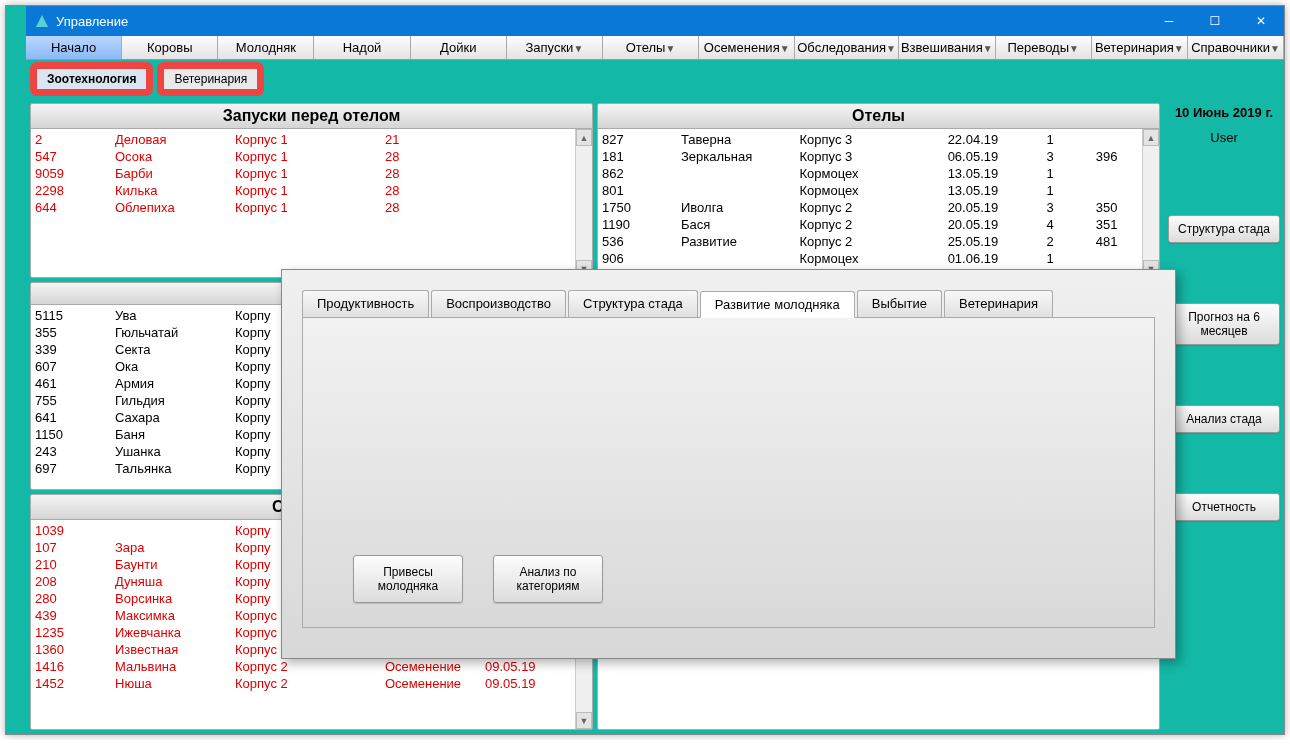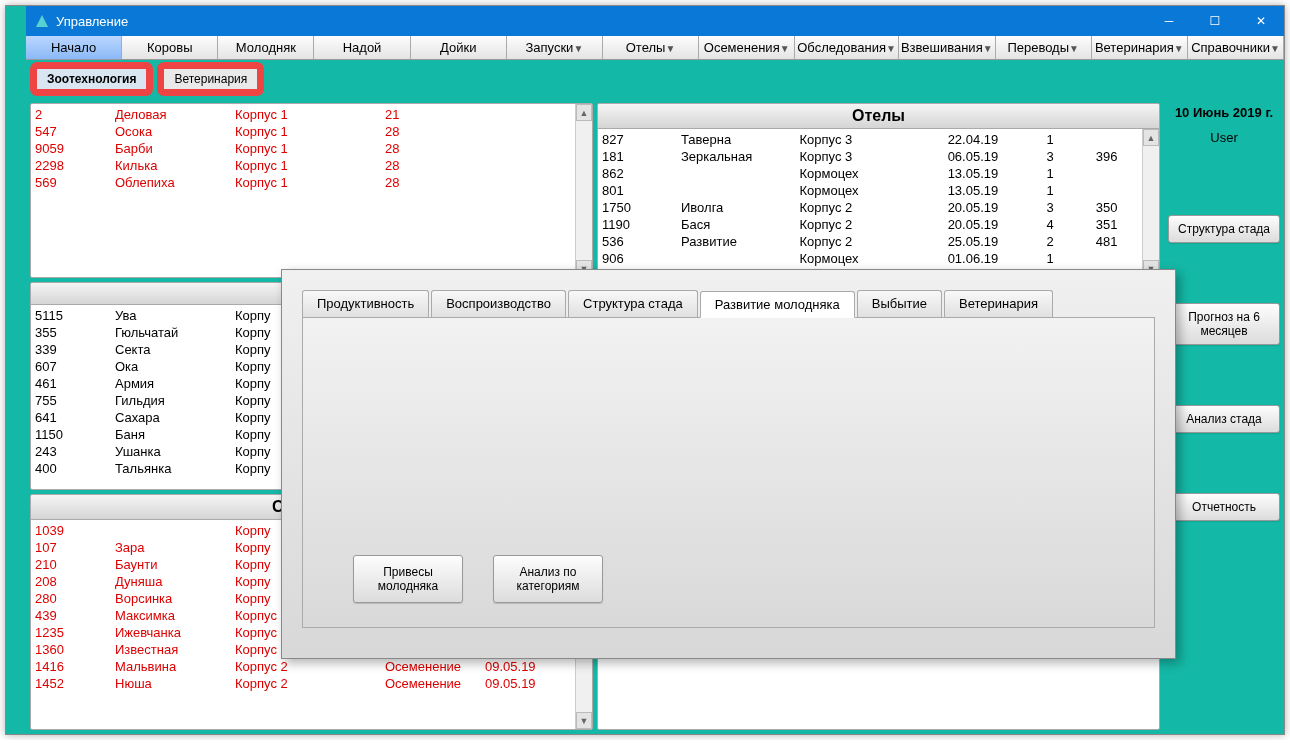--- a/index.html
+++ b/index.html
@@ -92,20 +92,21 @@
 
   <div class="sub-tabs" id="sub-tabs">
       <div class="sub-tab">Зоотехнология</div>
       <div class="sub-tab inactive">Ветеринария</div>
     </div>
 
   <div class="content">
     <div class="main-cols">
       <div class="left-col">
         <div class="panel" style="max-height:175px">
+          <div class="panel-header">Запуски перед отелом</div>
           <div class="panel-body">
             <div class="data-list" id="list-top-left">
                 <div class="data-row red">
                   <span class="c1">2</span>
                   <span class="c2">Деловая</span>
                   <span class="c3">Корпус 1</span>
                   <span class="c4">21</span>
                 </div>
                 <div class="data-row red">
                   <span class="c1">547</span>
@@ -119,21 +120,21 @@
                   <span class="c3">Корпус 1</span>
                   <span class="c4">28</span>
                 </div>
                 <div class="data-row red">
                   <span class="c1">2298</span>
                   <span class="c2">Килька</span>
                   <span class="c3">Корпус 1</span>
                   <span class="c4">28</span>
                 </div>
                 <div class="data-row red">
-                  <span class="c1">569</span>
+                  <span class="c1">644</span>
                   <span class="c2">Облепиха</span>
                   <span class="c3">Корпус 1</span>
                   <span class="c4">28</span>
                 </div>
               </div>
             <div class="scrollbar-v">
               <div class="up">▲</div>
               <div class="down">▼</div>
             </div>
           </div>
@@ -181,21 +182,21 @@
                   <span class="c1">1150</span>
                   <span class="c2">Баня</span>
                   <span class="c3">Корпу</span>
                 </div>
                 <div class="data-row">
                   <span class="c1">243</span>
                   <span class="c2">Ушанка</span>
                   <span class="c3">Корпу</span>
                 </div>
                 <div class="data-row">
-                  <span class="c1">400</span>
+                  <span class="c1">697</span>
                   <span class="c2">Тальянка</span>
                   <span class="c3">Корпу</span>
                 </div>
               </div>
           </div>
         </div>
         <div class="panel">
           <div class="panel-header">Синхрони</div>
           <div class="panel-body">
             <div class="data-list" id="list-bot-left">

